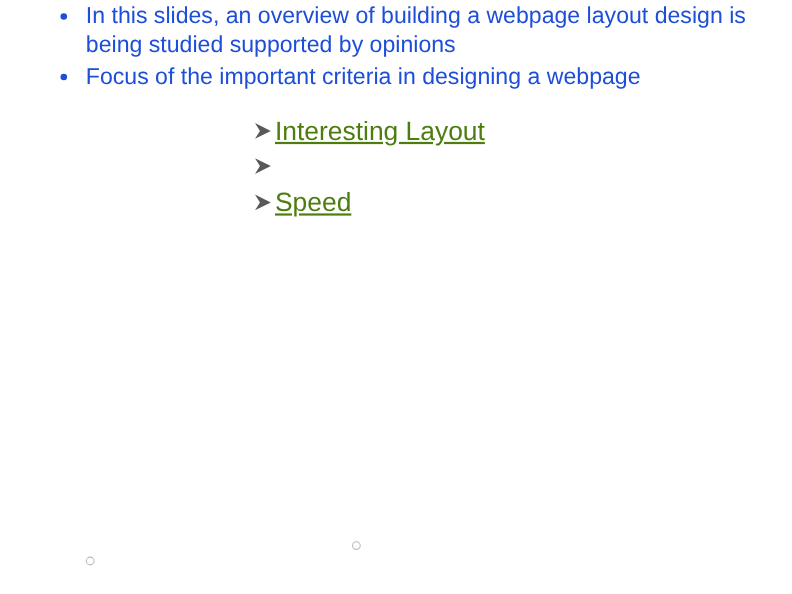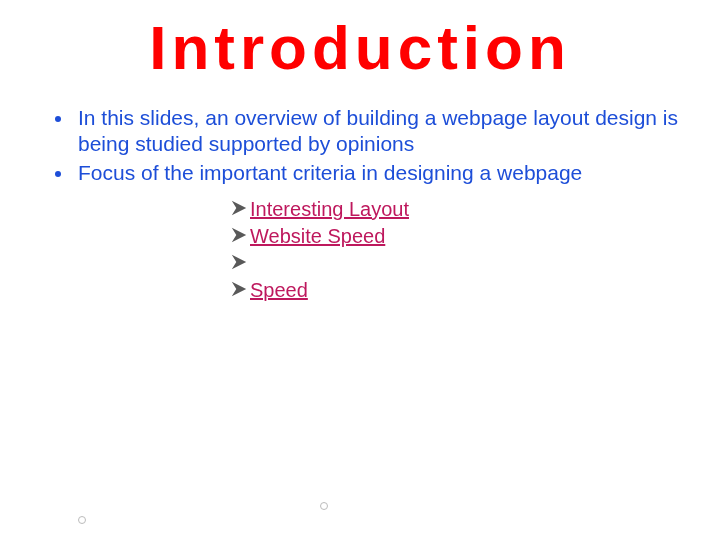--- a/index.html
+++ b/index.html
@@ -33,24 +33,24 @@
     padding: 0 40px 0 74px;
     font-size: 21px;
     line-height: 1.25;
     color: #1d4ed8;
   }
   ul.bullets li {
     margin: 2px 0;
     padding-left: 4px;
   }
   .sublist {
-    margin: 10px 0 0 230px;
-    font-size: 20px;
+    margin: 21px 0 0 230px;
+    font-size: 24px;
     line-height: 1.35;
-    color: #be185d;
+    color: #4d7c0f;
   }
   .sub-item {
     white-space: nowrap;
   }
   .arrow {
     display: inline-block;
     margin-right: 2px;
     vertical-align: baseline;
   }
   .arrow svg {
@@ -71,41 +71,33 @@
     background: #fff;
   }
   .decor.d1 { left: 78px;  bottom: 28px; }
   .decor.d2 { left: 320px; bottom: 42px; }
 </style>
 </head>
 <body>
 
 <div class="slide">
 
-  <h1 class="title">Introduction</h1>
 
   <ul class="bullets">
     <li>In this slides, an overview of building a webpage layout design is being studied supported by opinions</li>
     <li>Focus of the important criteria in designing a webpage</li>
   </ul>
 
   <div class="sublist">
     <div class="sub-item">
       <span class="arrow">
         <svg viewBox="0 0 20 20">
             <polygon points="2,2 18,10 2,18 7,10" fill="#595959"></polygon>
           </svg>
       </span><span class="sub-label">Interesting Layout</span>
-    </div>
-    <div class="sub-item">
-      <span class="arrow">
-        <svg viewBox="0 0 20 20">
-            <polygon points="2,2 18,10 2,18 7,10" fill="#595959"></polygon>
-          </svg>
-      </span><span class="sub-label">Website Speed</span>
     </div>
     <div class="sub-item">
       <span class="arrow">
         <svg viewBox="0 0 20 20">
             <polygon points="2,2 18,10 2,18 7,10" fill="#595959"></polygon>
           </svg>
       </span>
     </div>
     <div class="sub-item">
       <span class="arrow">

